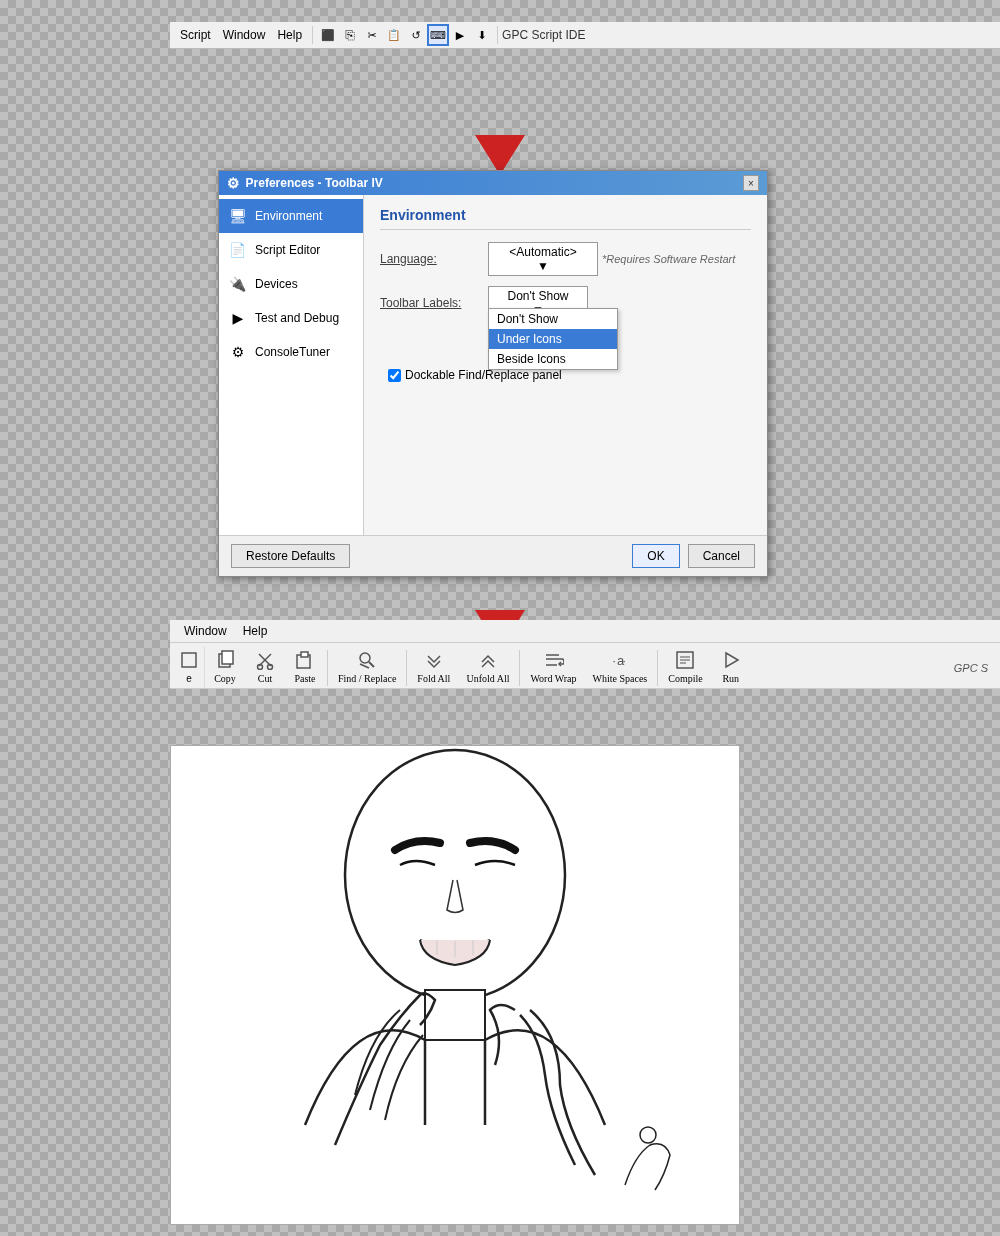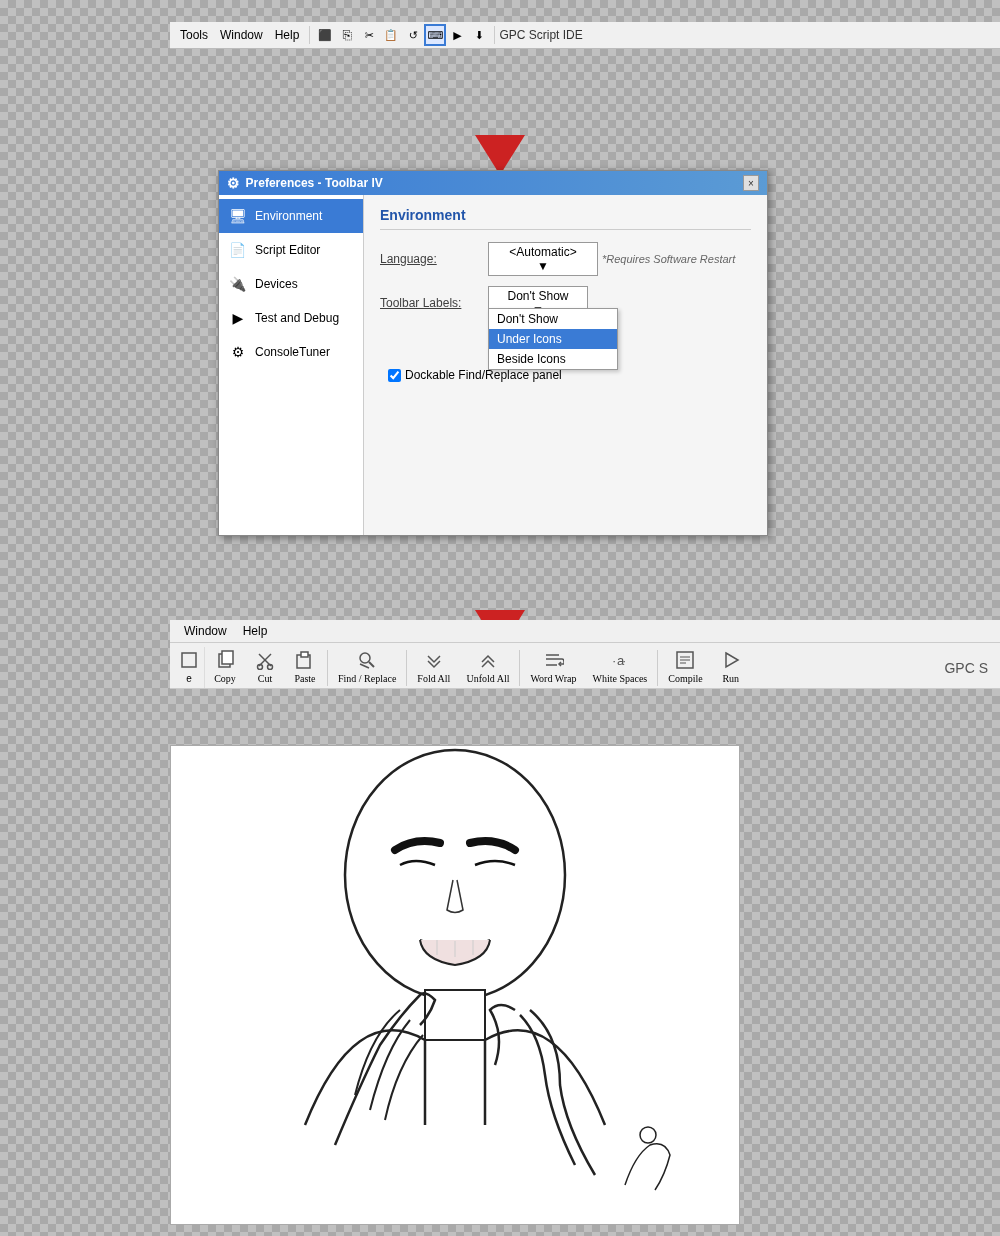--- a/index.html
+++ b/index.html
@@ -294,24 +294,25 @@
     .tb-separator {
       width: 1px;
       height: 36px;
       background: #ccc;
       margin: 0 2px;
       align-self: center;
     }
 
     .gpc-label {
       margin-left: auto;
-      font-size: 14px;
+      font-size: 11px;
       color: #555;
       align-self: center;
       padding-right: 8px;
+      font-style: italic;
     }
 
     
     .meme-area {
       position: absolute;
       top: 745px;
       left: 170px;
       width: 570px;
       background: white;
       border: 1px solid #aaa;
@@ -321,21 +322,21 @@
       overflow: hidden;
     }
 
   </style>
 </head>
 <body>
 
 <div class="checker-bg">
 
   <div style="position:absolute; top:22px; left:170px; right:0; display:flex; align-items:center; background:#f0f0f0; border-bottom:1px solid #bbb; padding:2px 4px; gap:0;">
-    <span style="padding:2px 6px; font-size:12px; cursor:pointer;">Tools</span>
+    <span style="padding:2px 6px; font-size:12px; cursor:pointer;">Script</span>
     <span style="padding:2px 6px; font-size:12px; cursor:pointer;">Window</span>
     <span style="padding:2px 6px; font-size:12px; cursor:pointer;">Help</span>
     <div style="width:1px; height:18px; background:#ccc; margin:0 4px;"></div>
 
     <button class="toolbar-icon-btn" style="font-size:11px; width:22px; height:22px; border:1px solid transparent; background:transparent;">⬛</button>
     <button class="toolbar-icon-btn" style="font-size:12px; width:22px; height:22px; border:1px solid transparent; background:transparent;">⎘</button>
     <button class="toolbar-icon-btn" style="font-size:11px; width:22px; height:22px; border:1px solid transparent; background:transparent;">✂</button>
     <button class="toolbar-icon-btn" style="font-size:11px; width:22px; height:22px; border:1px solid transparent; background:transparent;">📋</button>
     <button class="toolbar-icon-btn" style="font-size:11px; width:22px; height:22px; border:1px solid transparent; background:transparent;">↺</button>
 
@@ -421,20 +422,27 @@
 
         <div style="margin-top:48px; margin-left:8px;">
           <div class="checkbox-row">
             <input type="checkbox" checked="" style="">
             <span>Dockable Find/Replace panel</span>
           </div>
         </div>
       </div>
     </div>
 
+    <div class="dialog-footer">
+      <button class="btn">Restore Defaults</button>
+      <div style="display:flex; gap:8px;">
+        <button class="btn primary">OK</button>
+        <button class="btn">Cancel</button>
+      </div>
+    </div>
   </div>
 
   <div style="position:absolute; top:530px; left:460px;">
     <svg width="80" height="120">
       <polygon points="40,0 40,80 15,80 40,120 65,80 40,80" fill="#cc2222"></polygon>
     </svg>
   </div>
 
   <div class="bottom-section">
 

